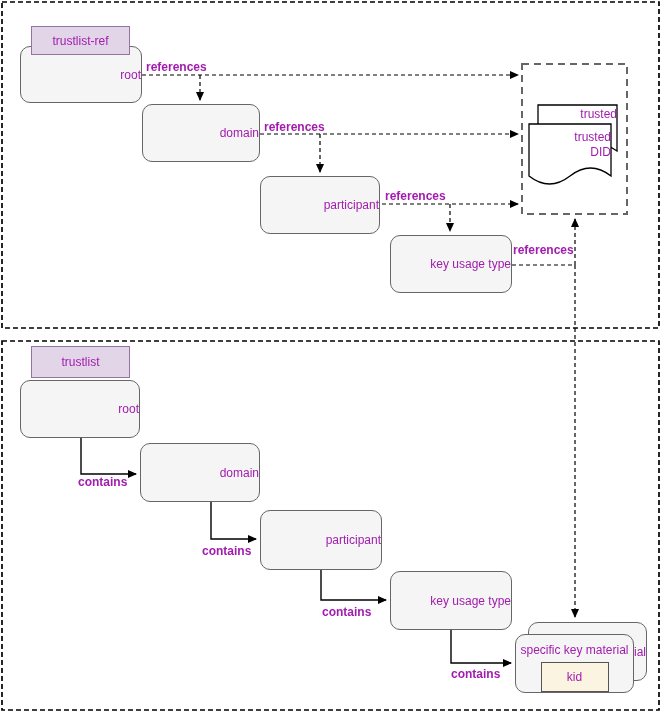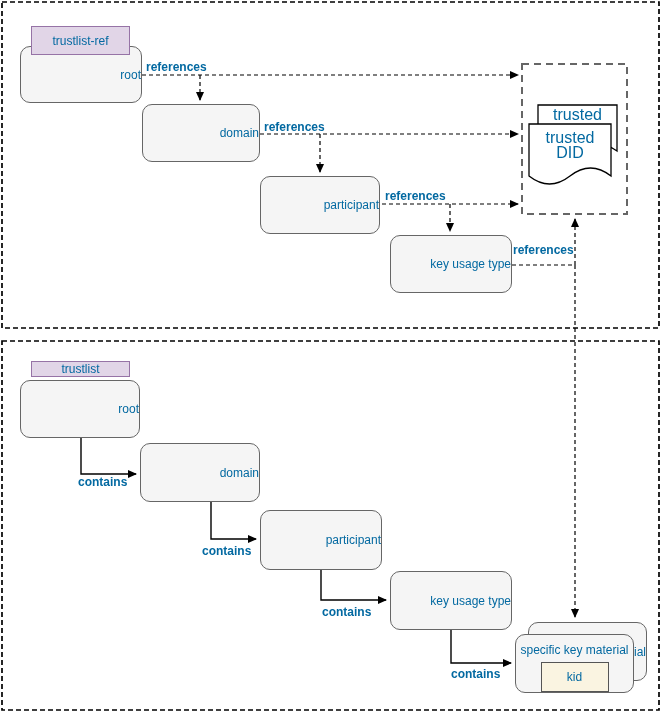--- a/index.html
+++ b/index.html
@@ -4,38 +4,38 @@
 <style>
   :root{
     --tag_fill:#e1d5e7; --tag_stroke:#9673a6;
     --node_fill:#f5f5f5; --node_stroke:#666666;
     --kid_fill:#faf4e1; --kid_stroke:#555555;
     --line_color:#000000; --group_stroke:#666666;
   }
   html,body{margin:0;padding:0;background:#ffffff;}
   .canvas{
     position:relative; width:661px; height:712px; overflow:hidden;
-    font-family:"Liberation Sans", sans-serif; background:#ffffff; color:#0369a1;
+    font-family:"Liberation Sans", sans-serif; background:#ffffff; color:#a21caf;
   }
   svg.overlay{position:absolute;left:0;top:0;z-index:1;pointer-events:none;}
   .node{
     position:absolute; z-index:2; box-sizing:border-box;
     background:var(--node_fill); border:1px solid var(--node_stroke);
     border-radius:10px; display:flex; align-items:center; justify-content:flex-end;
     font-size:12px; white-space:nowrap;
   }
   .node.stack-front{flex-direction:column; justify-content:flex-start; padding-top:8px;}
   .tag{
     position:absolute; z-index:3; box-sizing:border-box;
     background:var(--tag_fill); border:1px solid var(--tag_stroke);
     display:flex; align-items:center; justify-content:center; font-size:12px;
   }
   .elabel{position:absolute; z-index:2; font-size:12px; white-space:nowrap;font-weight:bold;}
   .doc-label{
-    position:absolute; z-index:2; font-size:16px; text-align:center;
+    position:absolute; z-index:2; font-size:12px; text-align:right;
     white-space:pre-line; line-height:15px;border-radius:7px;
   }
   .kid-box{
     box-sizing:border-box; margin-top:5px; width:68px; height:33px;
     background:var(--kid_fill); border:1px solid var(--kid_stroke);
     display:flex; align-items:center; justify-content:center; font-size:12px;
   }
   .cont-outer{fill:none; stroke:var(--line_color); stroke-width:1.7; stroke-dasharray:5 3;}
   .cont-gray{fill:none; stroke:var(--group_stroke); stroke-width:2; stroke-dasharray:7 5;}
   .edge-dash{fill:none; stroke:var(--line_color); stroke-width:1.2; stroke-dasharray:4 3;}
@@ -103,21 +103,21 @@
 
   <div class="doc-label" style="left:538px; top:107px; width:79px;">trusted</div>
   <div class="doc-label" style="left:529px; top:130px; width:82px;">trusted
 DID</div>
 
   <span class="elabel" style="left:146px; top:60px;">references</span>
   <span class="elabel" style="left:264px; top:120px;">references</span>
   <span class="elabel" style="left:385px; top:189px;">references</span>
   <span class="elabel" style="left:513px; top:243px;">references</span>
 
-  <div class="tag" style="left:31px; top:361px; width:99px; height:16px;">
+  <div class="tag" style="left:31px; top:346px; width:99px; height:32px;">
     <span>trustlist</span>
   </div>
 
   <div class="node" style="left:20px; top:380px; width:120px; height:58px;">
     <span>root</span>
   </div>
 
   <div class="node" style="left:140px; top:443px; width:120px; height:59px;">
     <span>domain</span>
   </div>

